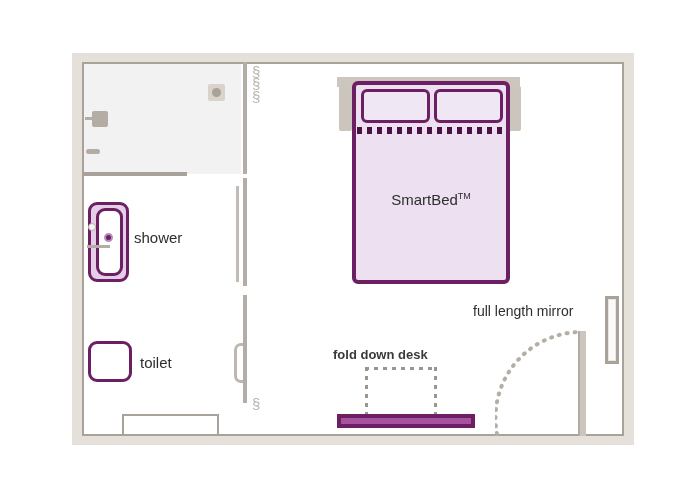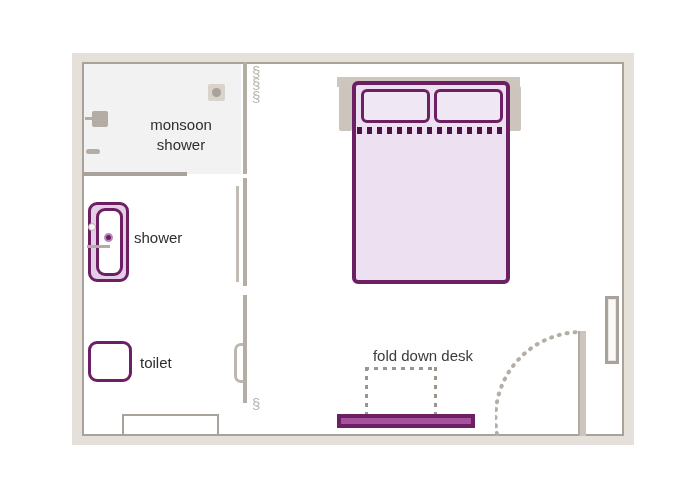--- a/index.html
+++ b/index.html
@@ -337,23 +337,24 @@
     background-image: repeating-linear-gradient(
         to bottom,
         #9b958e 0px, #9b958e 4px,
         transparent 4px, transparent 9px);
   }
   .desk-label {
     position: absolute;
     left: 333px;
     top: 347px;
     width: 140px;
-    text-align: right;
-    font-size: 15px;
+    text-align: left;
+    font-size: 13px;
     color: #3a3a3a;
+    font-weight: bold;
   }
 
   
   .tech-label {
     position: absolute;
     left: 320px;
     top: 385px;
     width: 180px;
     text-align: center;
     font-size: 15px;
@@ -455,24 +456,20 @@
   <div class="outer-frame"></div>
   <div class="inner-wall-line"></div>
 
   <div class="shower-zone"></div>
   <div class="shower-floor-edge"></div>
   <div class="rain-head"></div>
   <div class="shower-control-stem"></div>
   <div class="shower-control"></div>
   <div class="shower-hand"></div>
 
-  <div class="label label-shower">
-    <span>monsoon</span><br>
-    <span>shower</span>
-  </div>
 
   <div class="vanity-outer"></div>
   <div class="vanity-basin"></div>
   <div class="vanity-tap-knob"></div>
   <div class="vanity-spout"></div>
   <div class="vanity-drain"></div>
   <div class="label label-vanity">shower</div>
 
   <div class="toilet-shape"></div>
   <div class="label label-toilet">toilet</div>
@@ -492,34 +489,36 @@
     <span>§</span>
   </div>
 
   <div class="bed-headwall"></div>
   <div class="nightstand nightstand-left"></div>
   <div class="nightstand nightstand-right"></div>
   <div class="bed-body"></div>
   <div class="pillow pillow-left"></div>
   <div class="pillow pillow-right"></div>
   <div class="bed-runner"></div>
+  <div class="bed-label"><span>SmartBed</span><sup>TM</sup></div>
 
   <div class="desk-label">fold down desk</div>
   <div class="desk-dots-top"></div>
   <div class="desk-dots-left"></div>
   <div class="desk-dots-right"></div>
 
   <div class="tech-bar"></div>
   <div class="tech-bar-inner"></div>
 
   <div class="door-swing">
     <svg width="90" height="106" viewBox="0 0 90 106" xmlns="http://www.w3.org/2000/svg">
       <path d="M2 104 A 86 86 0 0 1 86 2" fill="none" stroke="#b4aea7" stroke-width="4" stroke-linecap="round" stroke-dasharray="1 7"></path>
     </svg>
   </div>
   <div class="door-panel"></div>
 
   <div class="mirror-frame"></div>
   <div class="mirror-glass"></div>
+  <div class="label label-mirror">full length mirror</div>
 
   <div class="recess-box recess-a"></div>
 
 </div>
 
 </body></html>

